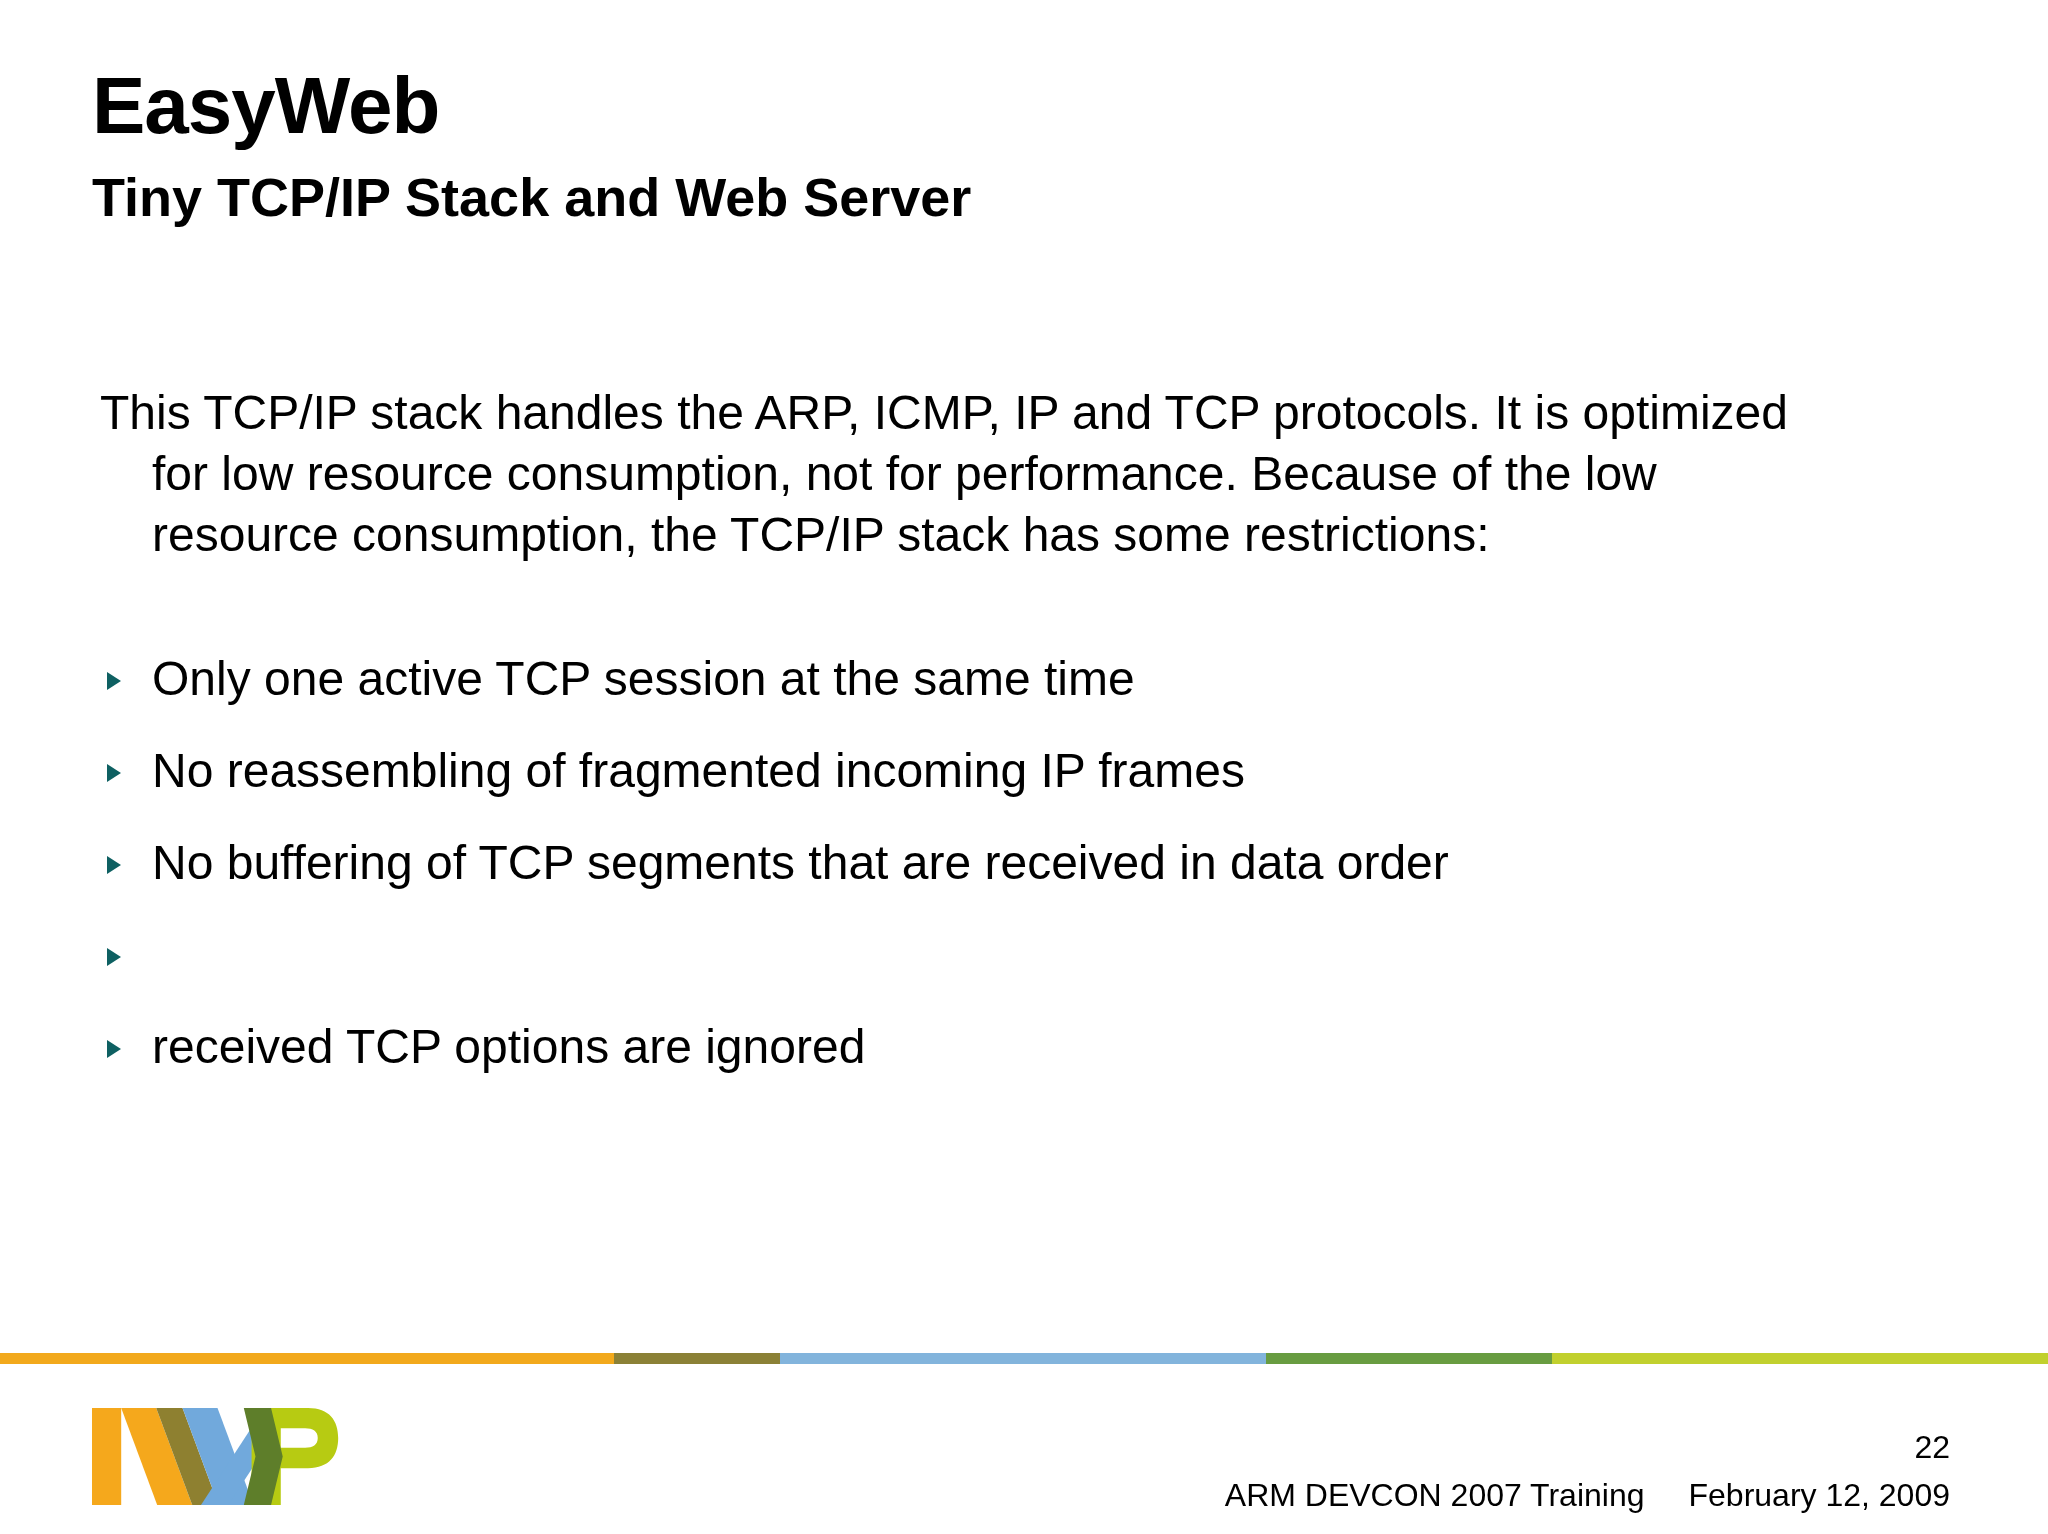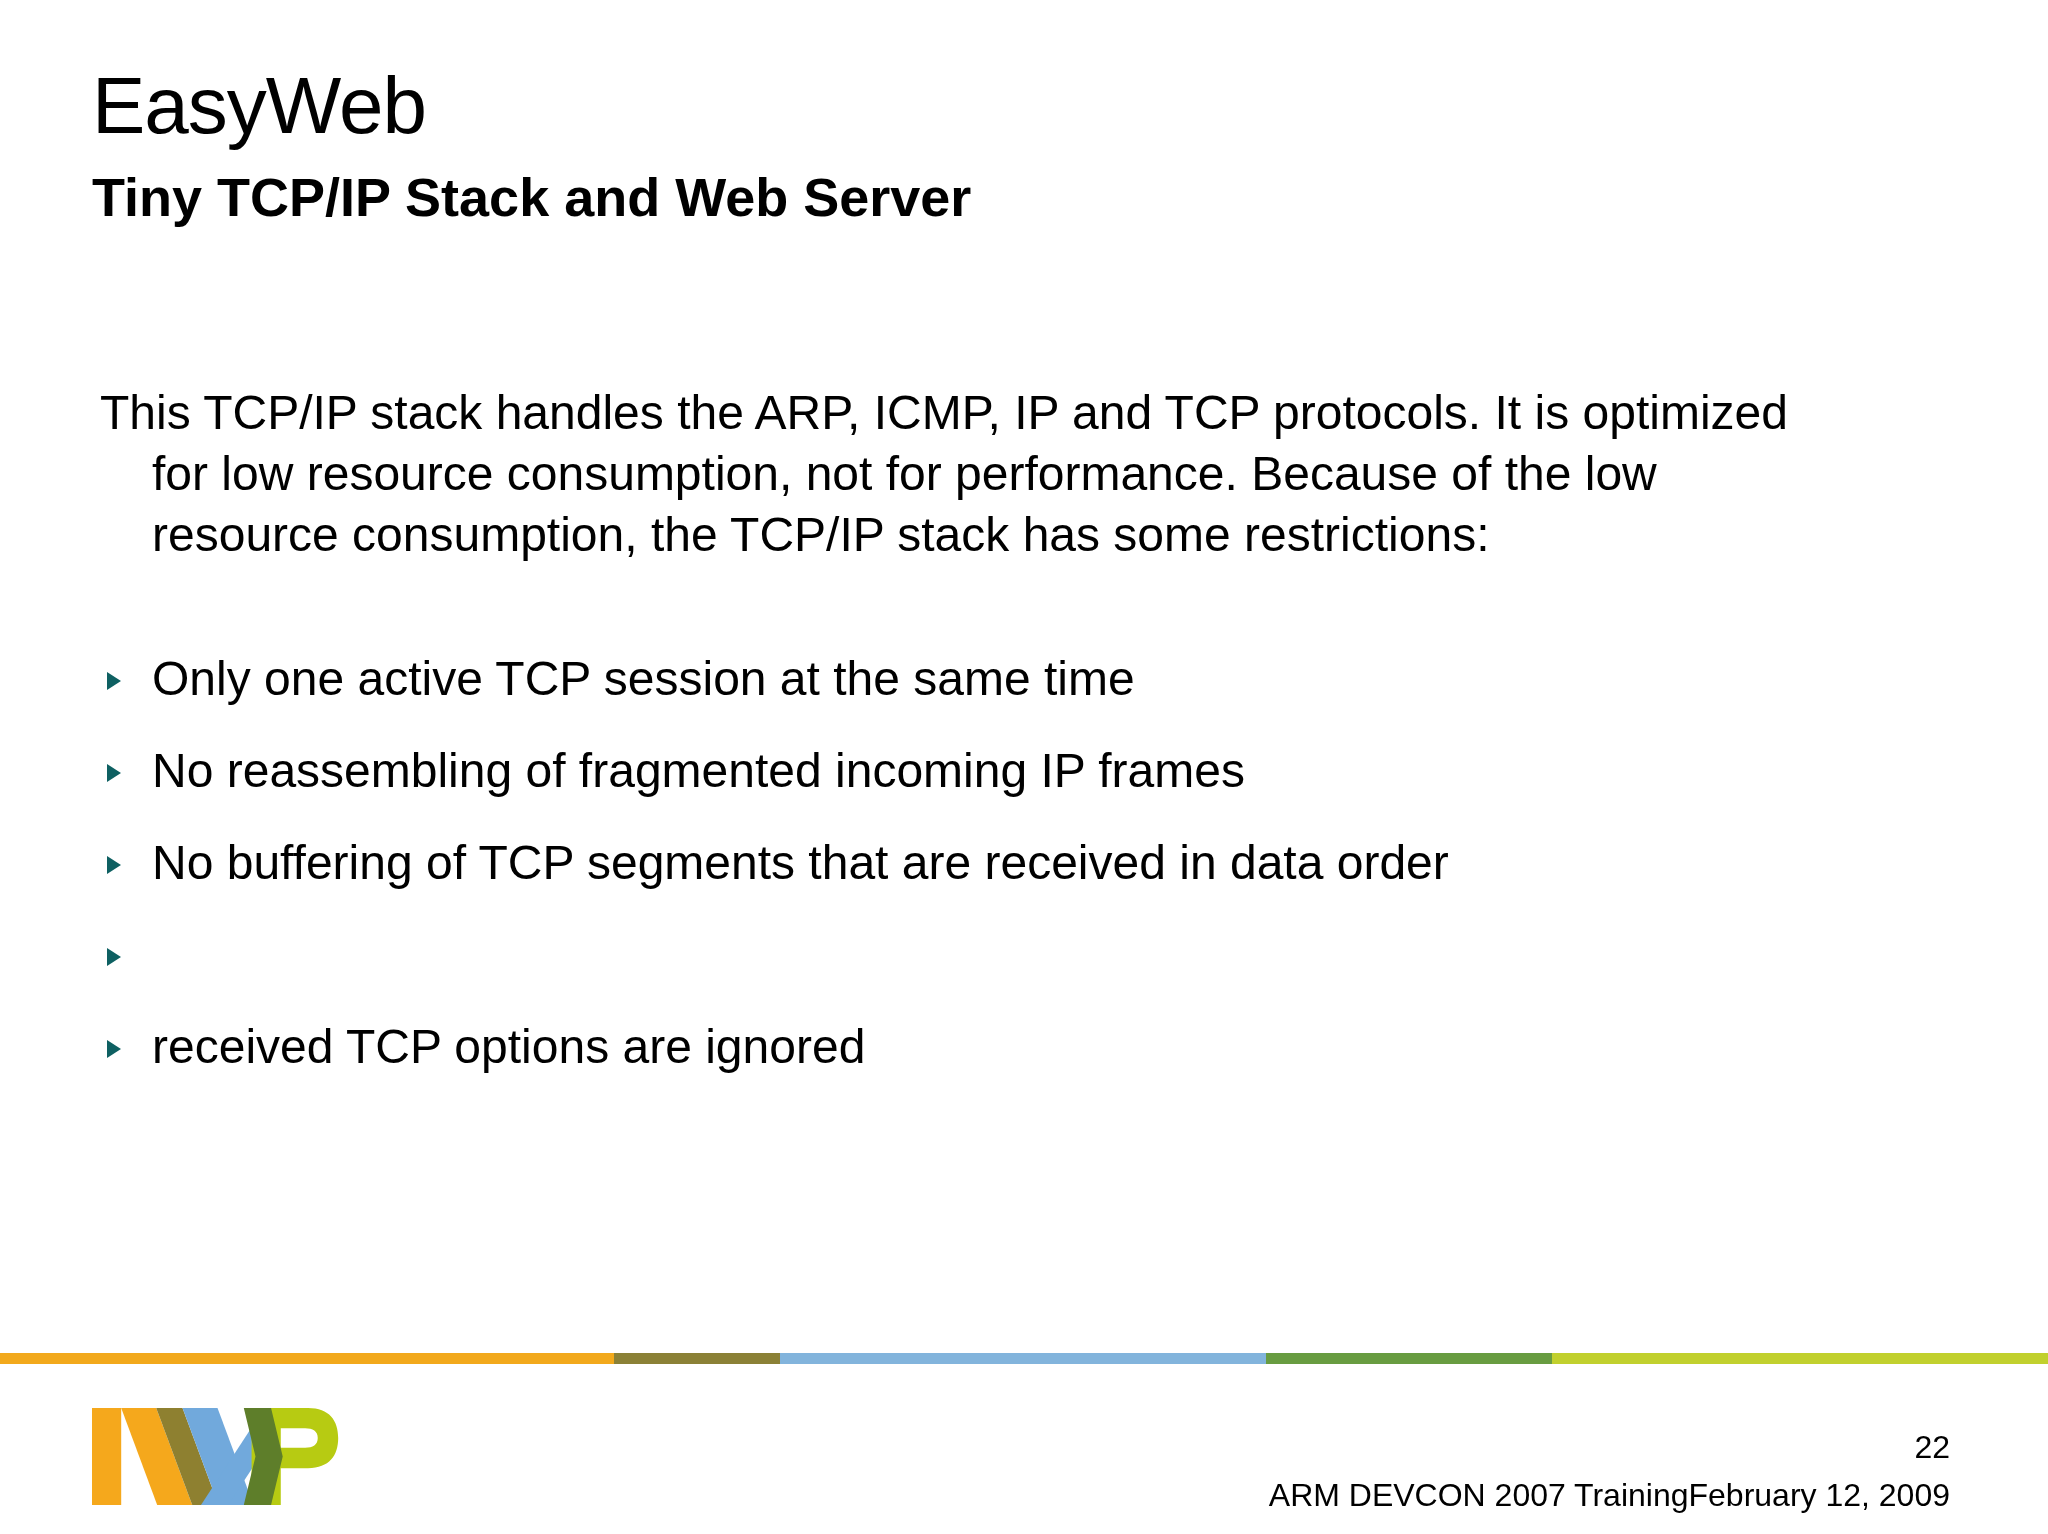--- a/index.html
+++ b/index.html
@@ -6,21 +6,21 @@
   .slide{
     position:relative;
     width:2048px;height:1534px;
     background:#ffffff;
     font-family:"Liberation Sans", sans-serif;
     color:#000;
     overflow:hidden;
   }
   .title{
     position:absolute;left:92px;top:62px;
-    font-size:80px;font-weight:normal;line-height:1.1;
+    font-size:80px;font-weight:bold;line-height:1.1;
     letter-spacing:-1px;
   }
   .subtitle{
     position:absolute;left:92px;top:168px;
     font-size:54px;font-weight:bold;line-height:1.1;
   }
   .intro{
     position:absolute;left:100px;top:382px;width:1910px;
     font-size:48px;line-height:61px;
   }
@@ -55,21 +55,21 @@
   .seg5{width:24.2%;}
   .logo{
     position:absolute;left:92px;top:1408px;width:253px;height:97px;
   }
   .page-number{
     position:absolute;right:98px;top:1430px;
     font-size:32px;line-height:34px;text-align:center;
   }
   .footer-row{
     position:absolute;right:98px;top:1478px;
-    display:flex;
+    display:flex;gap:44px;
     font-size:32px;line-height:34px;white-space:nowrap;
   }
 </style>
 </head>
 <body>
 
 <div class="slide">
 
   <div class="title">EasyWeb</div>
   <div class="subtitle">Tiny TCP/IP Stack and Web Server</div>

